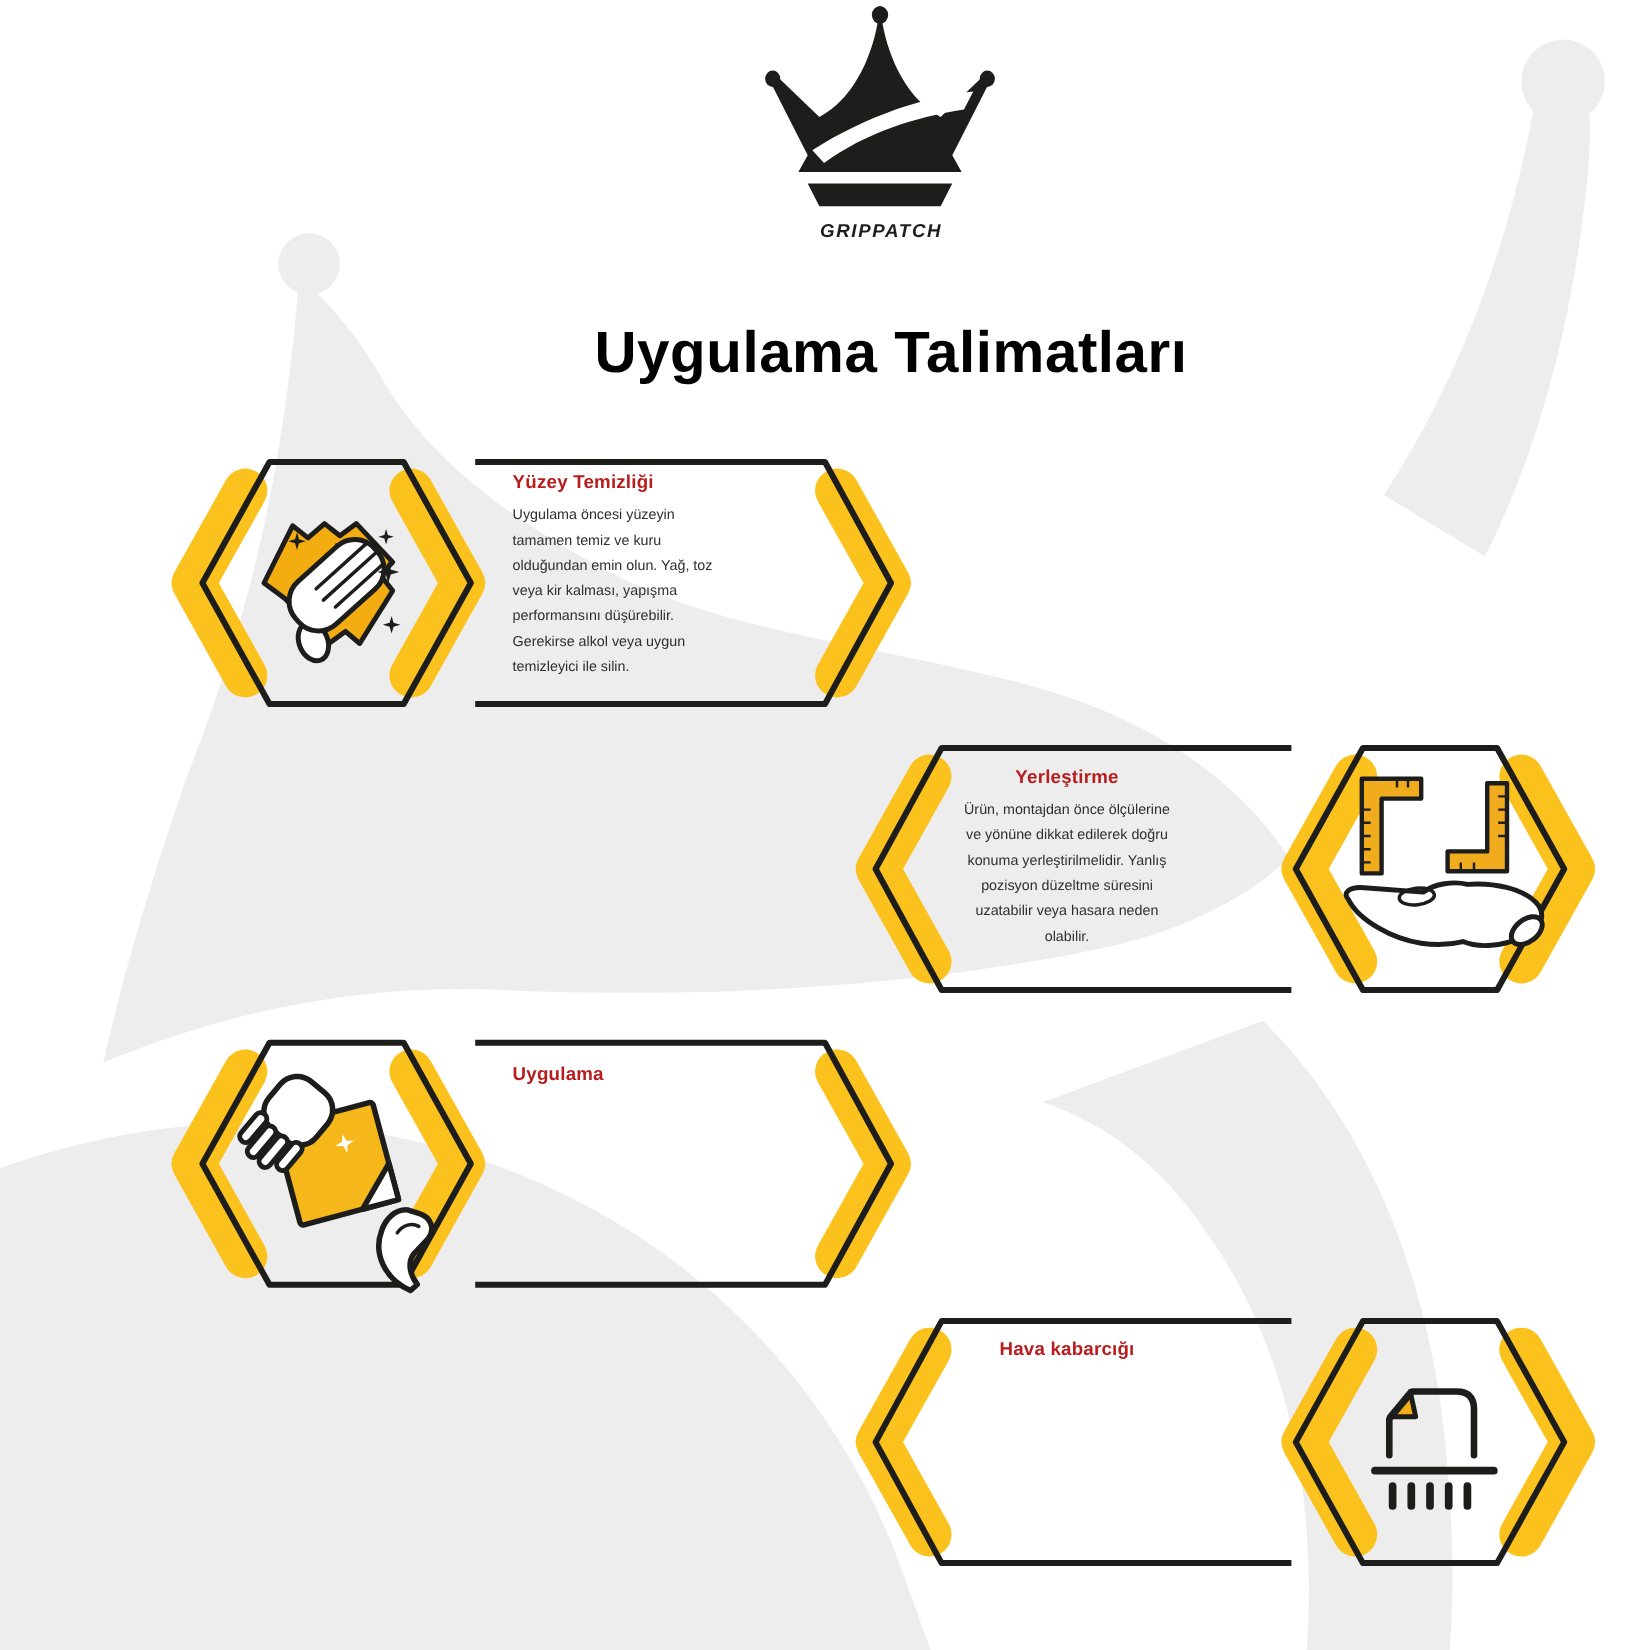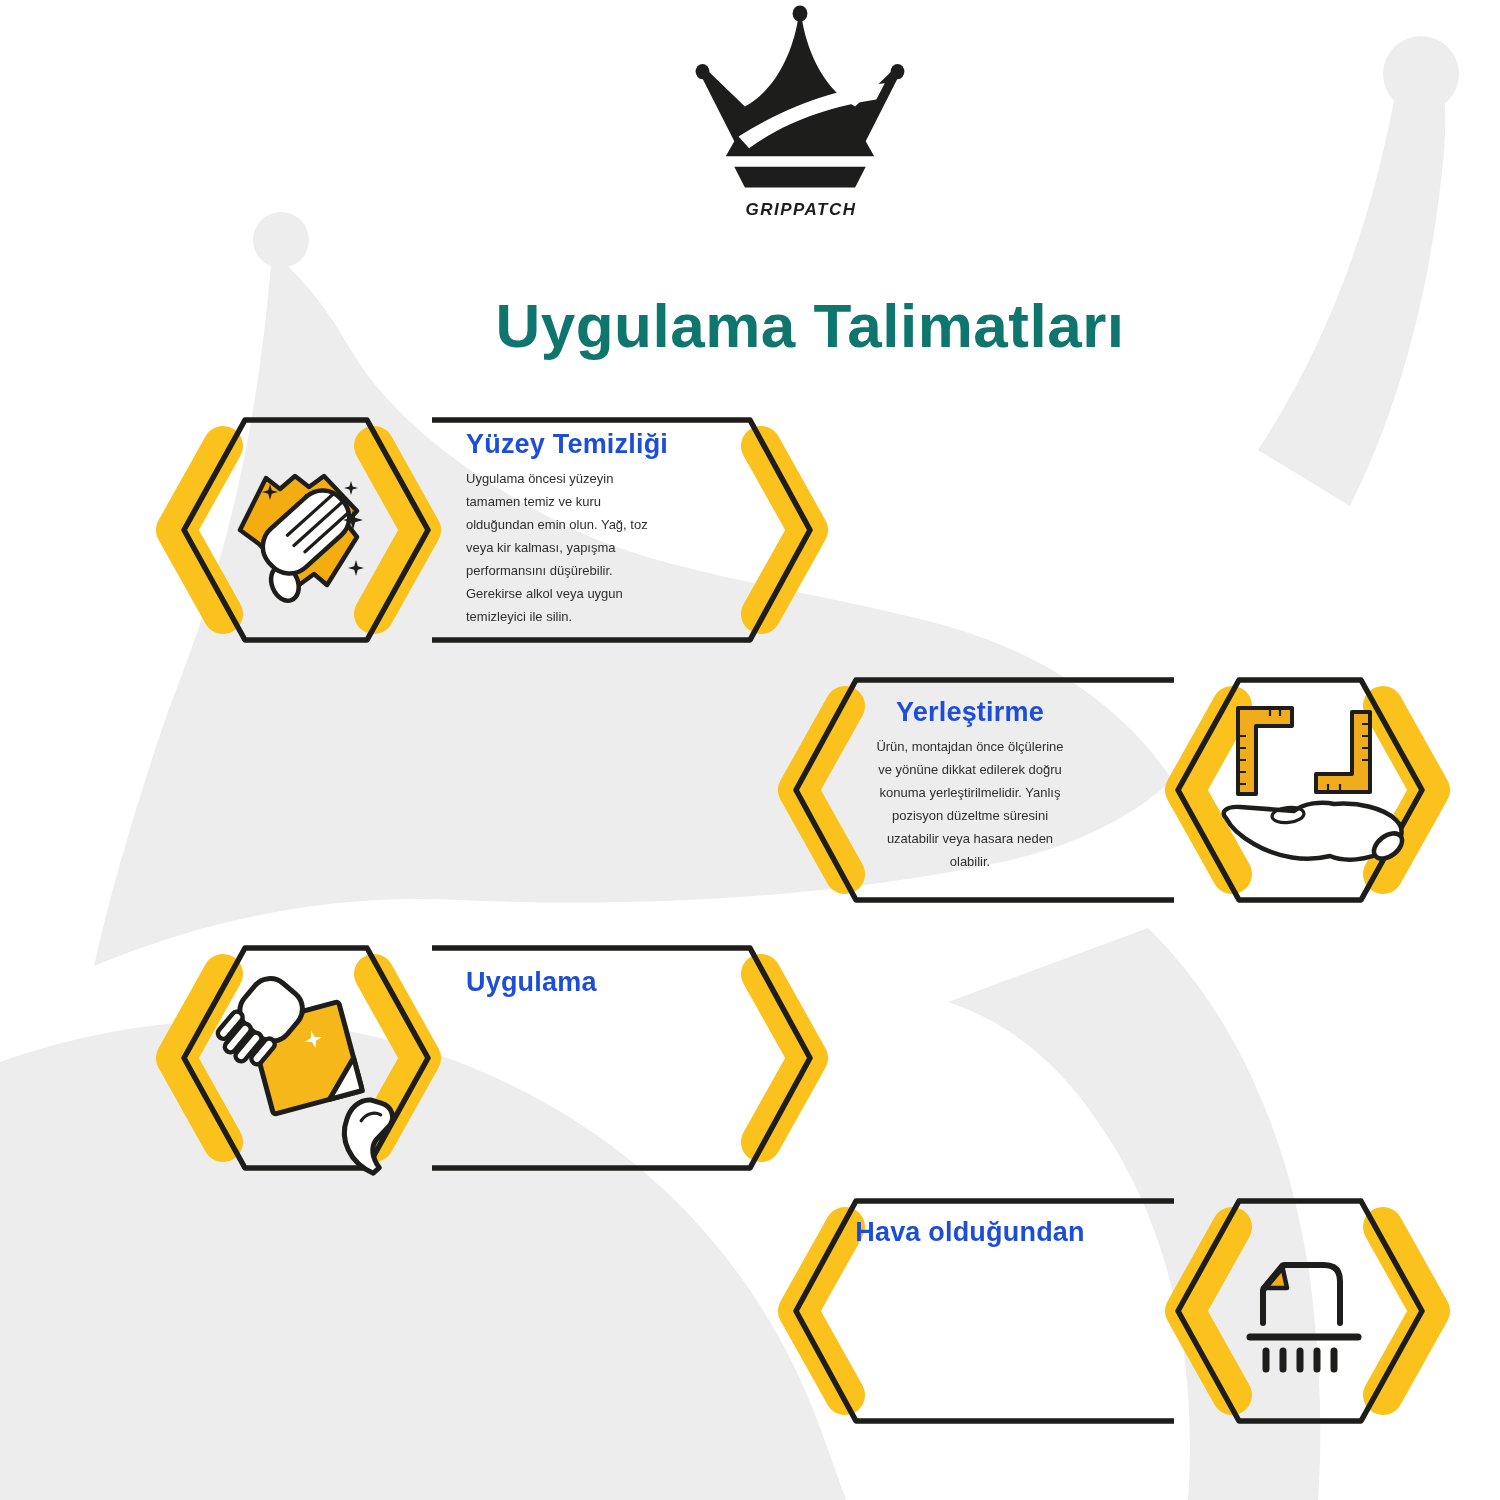--- a/index.html
+++ b/index.html
@@ -8,25 +8,25 @@
     font-family:"Liberation Sans", sans-serif;
   }
   #art{position:absolute;left:0;top:0;}
   .brand-name{
     position:absolute;top:200px;left:801px;transform:translateX(-50%);
     font-size:17px;font-weight:bold;font-style:italic;letter-spacing:1.5px;color:#1D1D1B;
     white-space:nowrap;
   }
   .page-title{
     position:absolute;top:290px;left:810px;transform:translateX(-50%);
-    font-size:62px;font-weight:bold;color:#0f766e;margin:0;white-space:nowrap;
+    font-size:53px;font-weight:bold;color:#000000;margin:0;white-space:nowrap;
     letter-spacing:0.5px;
   }
   .step-text{position:absolute;color:#2E2E2E;}
-  .step-title{font-size:27px;font-weight:bold;color:#1d4ed8;margin:0 0 7px 0;letter-spacing:0.2px;}
+  .step-title{font-size:17px;font-weight:bold;color:#b91c1c;margin:0 0 7px 0;letter-spacing:0.2px;}
   .step-body{font-size:13px;line-height:23px;margin:0;}
   .step-body span{display:block;}
   .left-text{left:466px;width:302px;text-align:left;}
   .right-text{right:365px;width:330px;text-align:center;}
   #text-step1{top:429px;}
   #text-step2{top:697px;}
   #text-step3{top:967px;}
   #text-step4{top:1217px;}
 </style>
 </head>
@@ -186,16 +186,16 @@
       <span>uzatabilir veya hasara neden</span>
       <span>olabilir.</span>
     </p>
   </div>
 
   <div class="step-text left-text" id="text-step3">
     <h2 class="step-title">Uygulama</h2>
   </div>
 
   <div class="step-text right-text" id="text-step4">
-    <h2 class="step-title">Hava olduğundan</h2>
+    <h2 class="step-title">Hava kabarcığı</h2>
   </div>
 
 </div>
 
 </body></html>

